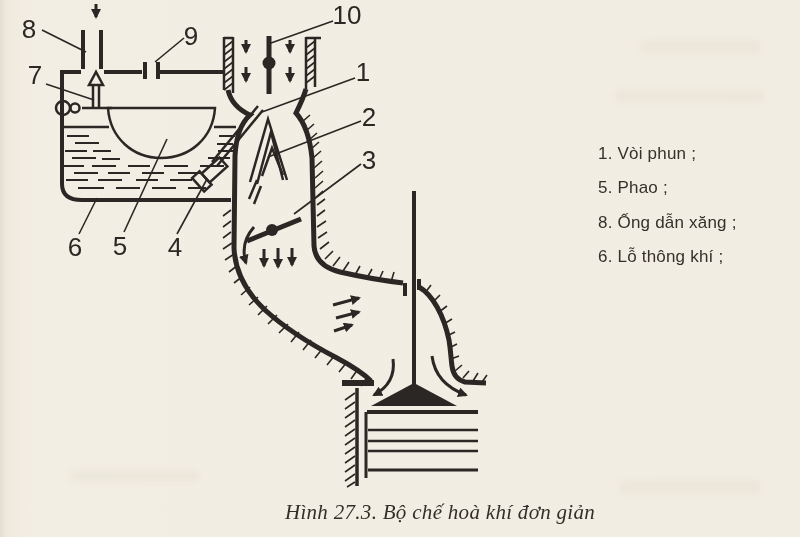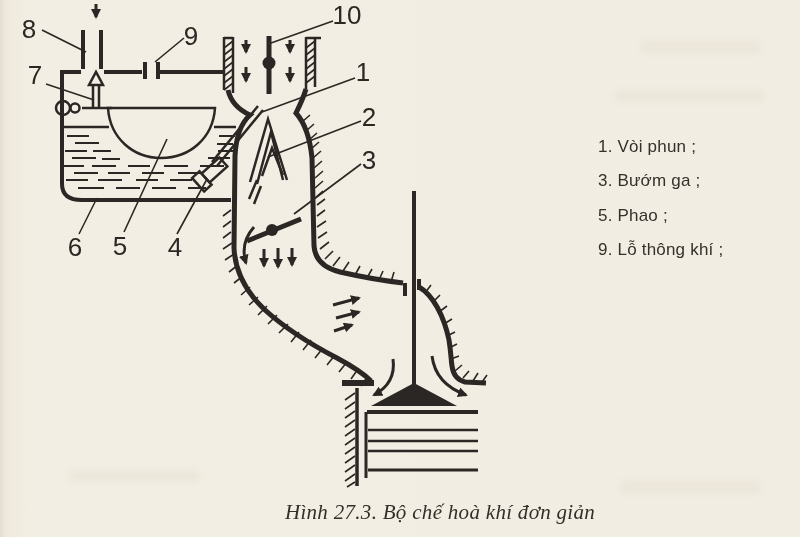--- a/index.html
+++ b/index.html
@@ -12,21 +12,21 @@
     position:relative;width:800px;height:537px;
     background:linear-gradient(90deg,#e4ddcf 0px,#efe9dd 6px,#f3eee3 30px,#f2ede2 100%);
   }
   #diagram-svg{position:absolute;left:0;top:0;}
   .ink{stroke:#2b2724;fill:none;}
   .lbl{
     font-family:"Liberation Sans",sans-serif;
     font-size:26px;fill:#2b2724;text-anchor:middle;
   }
   #legend{
-    position:absolute;left:598px;top:130px;width:200px;
+    position:absolute;left:598px;top:137px;width:200px;
     list-style:none;margin:0;padding:0;
     font-size:17px;color:#35302b;letter-spacing:0.2px;
   }
   #legend li{height:34.4px;line-height:34.4px;white-space:nowrap;}
   #caption{
     position:absolute;left:0;top:500px;width:800px;
     text-align:center;
     font-family:"Liberation Serif",serif;font-style:italic;
     font-size:21px;color:#332e29;letter-spacing:0.3px;padding-left:40px;
   }
@@ -202,20 +202,20 @@
       <text class="lbl" x="369" y="126">2</text>
       <text class="lbl" x="369" y="169">3</text>
       <text class="lbl" x="75" y="256">6</text>
       <text class="lbl" x="120" y="255">5</text>
       <text class="lbl" x="175" y="256">4</text>
     </g>
   </svg>
 
   <ul id="legend">
     <li>1. Vòi phun ;</li>
-    <li>3. Bướm ga ;</li>
     <li>5. Phao ;</li>
-    <li>9. Lỗ thông khí ;</li>
+    <li>8. Ống dẫn xăng ;</li>
+    <li>6. Lỗ thông khí ;</li>
   </ul>
 
   <div id="caption">Hình 27.3. Bộ chế hoà khí đơn giản</div>
 
 </div>
 
 </body></html>

